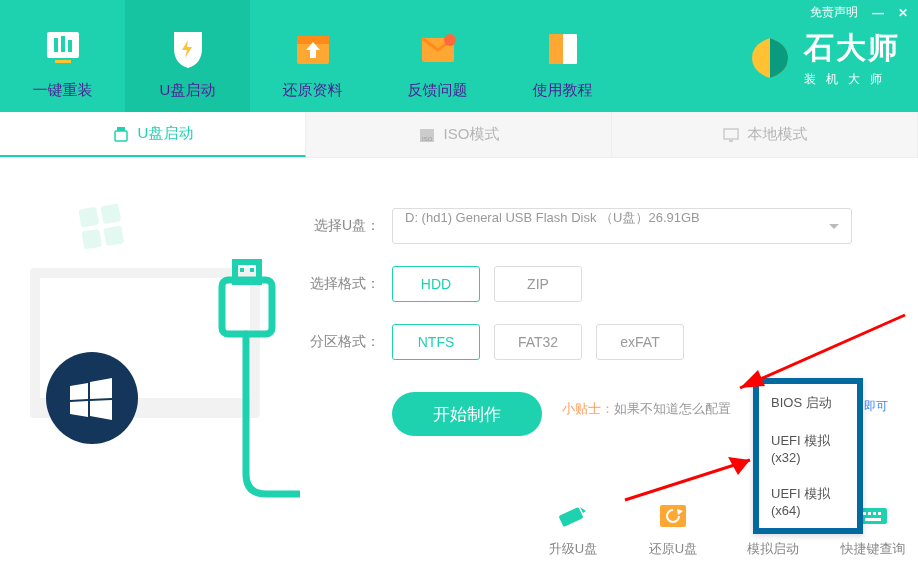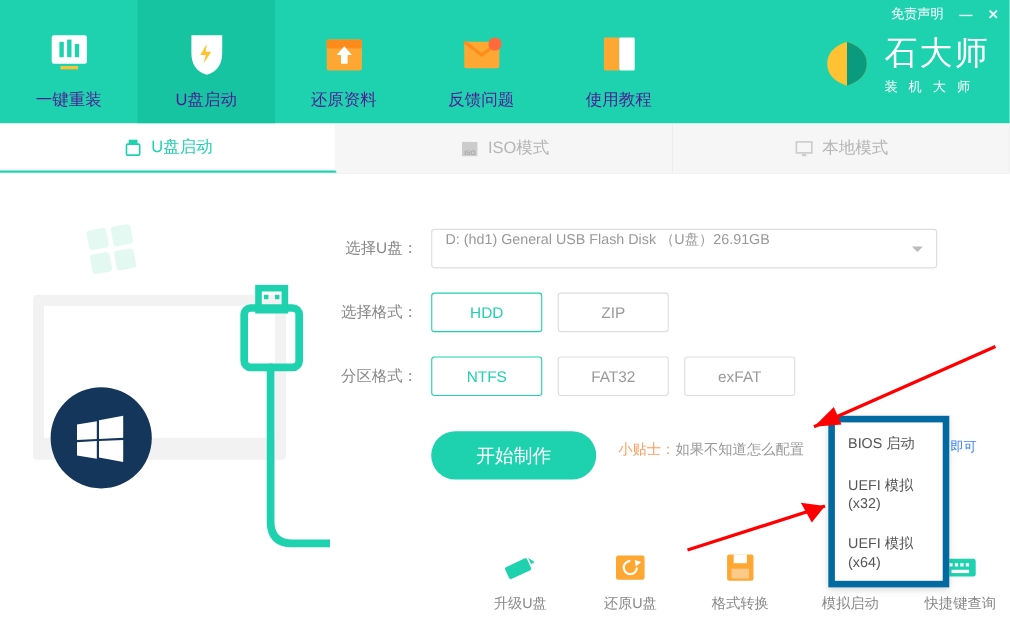--- a/index.html
+++ b/index.html
@@ -9,37 +9,37 @@
   .top-right { position: absolute; right: 10px; top: 4px; display: flex; align-items: center; gap: 14px; color: #fff; font-size: 12px; }
   .wc { cursor: pointer; color: #eafaf6; font-weight: bold; }
 
   .nav { display: flex; height: 100%; }
   .nav-item { width: 125px; display: flex; flex-direction: column; align-items: center; justify-content: flex-end; padding-bottom: 12px; color: #4c1d95; font-size: 15px; cursor: pointer; }
   .nav-item.active { background: #17c4a2; }
   .nav-icon { width: 56px; height: 46px; margin-bottom: 10px; display: flex; align-items: center; justify-content: center; }
 
   .brand { position: absolute; right: 18px; top: 28px; display: flex; align-items: center; gap: 10px; color: #fff; }
   .brand-text { display: flex; flex-direction: column; align-items: flex-start; }
-  .brand-title { font-size: 30px; font-weight: normal; letter-spacing: 2px; }
+  .brand-title { font-size: 30px; font-weight: bold; letter-spacing: 2px; }
   .brand-sub { font-size: 12px; letter-spacing: 10px; margin-top: 2px; }
 
   .tabs { height: 46px; display: flex; border-bottom: 1px solid #eee; }
   .tab { flex: 1; display: flex; align-items: center; justify-content: center; gap: 8px; font-size: 15px; color: #b5b5b5; cursor: pointer; background: #f6f6f6; border-right: 1px solid #eee; }
   .tab.active { background: #fff; color: #1fd2af; border-bottom: 2px solid #1fd2af; }
 
   .main { display: flex; padding: 20px 30px 0 10px; position: relative; }
   .illus { width: 290px; position: relative; height: 360px; }
 
   .form { flex: 1; padding-top: 30px; }
   .row { display: flex; align-items: center; margin-bottom: 22px; }
   .row-label { width: 80px; text-align: right; color: #888; font-size: 14px; margin-right: 12px; }
   .select { flex: 1; max-width: 460px; height: 36px; border: 1px solid #ddd; border-radius: 3px; display: flex; align-items: flex-start; padding: 0 12px; color: #999; font-size: 13px; position: relative; font-family: monospace, "Microsoft YaHei"; }
   .select::after { content: ""; position: absolute; right: 12px; top: 15px; border: 5px solid transparent; border-top-color: #bbb; }
 
-  .opt-btn { width: 101px; height: 36px; border: 1px solid #ddd; border-radius: 3px; display: flex; align-items: center; justify-content: center; font-size: 14px; color: #999; cursor: pointer; margin-right: 14px; background: #fff; }
+  .opt-btn { width: 88px; height: 36px; border: 1px solid #ddd; border-radius: 3px; display: flex; align-items: center; justify-content: center; font-size: 14px; color: #999; cursor: pointer; margin-right: 14px; background: #fff; }
   .opt-btn.sel { border-color: #1fd2af; color: #1fd2af; }
 
   .start { width: 150px; height: 44px; background: #1fd2af; border-radius: 22px; color: #fff; font-size: 17px; display: flex; align-items: center; justify-content: center; cursor: pointer; margin-left: 92px; margin-top: 10px; }
   .tip { color: #999; font-size: 13px; margin-left: 20px; display: inline; }
   .tip-l { color: #ff9c5a; margin-top: 20px; }
 
   .footer { position: absolute; bottom: 20px; right: 10px; display: flex; gap: 30px; }
   .f-item { width: 70px; display: flex; flex-direction: column; align-items: center; gap: 8px; font-size: 13px; color: #888; cursor: pointer; }
   .f-icon { width: 36px; height: 32px; display: flex; align-items: center; justify-content: center; }
 
@@ -236,30 +236,20 @@
           <rect x="4" y="4" width="26" height="22" rx="2" fill="#ffa733"></rect>
           <path d="M17 9 a6 6 0 1 0 6 6" fill="none" stroke="#fff" stroke-width="2"></path>
           <polygon points="21,8 27,10 22,14" fill="#fff"></polygon>
         </svg>
       </div>
     <span>还原U盘</span>
   </div>
   <div class="f-item">
     <div class="f-icon">
         <svg width="34" height="30">
-          <rect x="5" y="3" width="24" height="24" rx="2" fill="#ffa733"></rect>
-          <rect x="11" y="3" width="12" height="8" fill="#fff"></rect>
-          <rect x="9" y="16" width="16" height="9" fill="#ffc98a"></rect>
-        </svg>
-      </div>
-    <span>格式转换</span>
-  </div>
-  <div class="f-item">
-    <div class="f-icon">
-        <svg width="34" height="30">
           <rect x="3" y="3" width="28" height="20" rx="1" fill="#1fd2af"></rect>
           <rect x="13" y="24" width="8" height="3" fill="#1fd2af"></rect>
           <circle cx="17" cy="13" r="5" fill="none" stroke="#fff" stroke-width="1" stroke-dasharray="2 2"></circle>
         </svg>
       </div>
     <span>模拟启动</span>
   </div>
   <div class="f-item">
     <div class="f-icon">
         <svg width="34" height="30">

